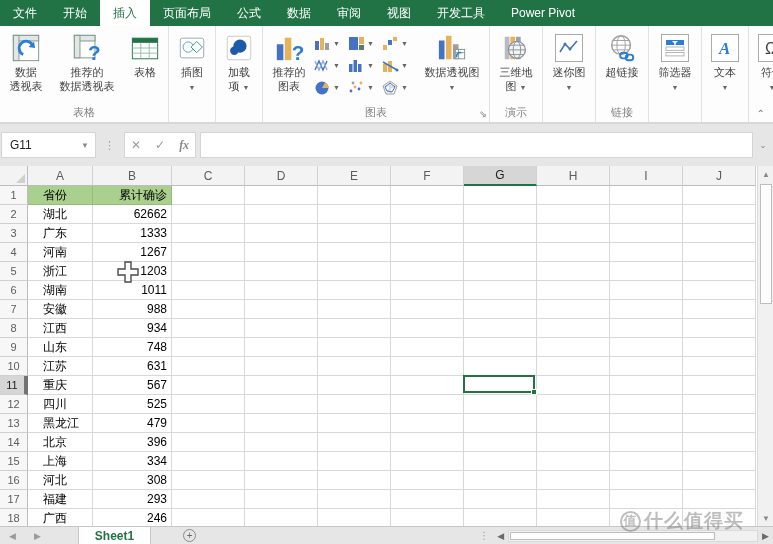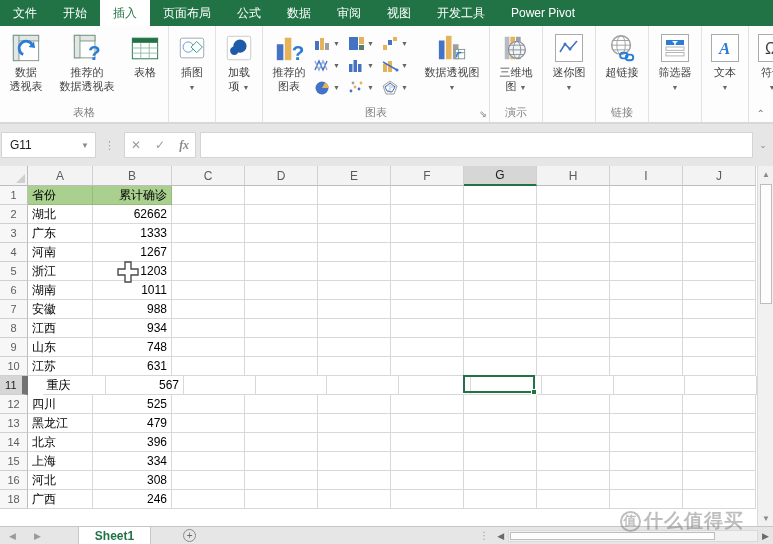--- a/index.html
+++ b/index.html
@@ -57,24 +57,24 @@
   .corner { width:28px; height:20px; background:#f3f3f3; border-right:1px solid #bdbdbd;
     border-bottom:1px solid #bdbdbd; position:relative; }
   .corner:after { content:""; position:absolute; right:2px; bottom:2px;
     border-left:9px solid transparent; border-bottom:9px solid #cfcfcf; }
   .chcell { height:20px; background:#f3f3f3; border-right:1px solid #d0d0d0; border-bottom:1px solid #bdbdbd;
     font-size:12px; color:#5c5c5c; display:flex; align-items:center; justify-content:center; }
   .chcell.sel { background:#d6d6d6; border-bottom:2px solid #217346; color:#1e1e1e; }
   .grow { display:flex; height:19px; }
   .rhcell { width:28px; background:#f7f7f7; border-right:1px solid #bdbdbd; border-bottom:1px solid #d0d0d0;
     font-size:11px; color:#5c5c5c; display:flex; align-items:center; justify-content:center; }
-  .rhcell.sel { background:#d6d6d6; border-right:6px solid #737373; color:#1e1e1e; }
+  .rhcell.sel { background:#d6d6d6; border-right:4px solid #737373; color:#1e1e1e; }
   .gcell { border-right:1px solid #d8d8d8; border-bottom:1px solid #d8d8d8; font-size:12px; color:#000;
     display:flex; align-items:center; overflow:hidden; white-space:nowrap; }
-  .gcell.prov { padding-left:4px; }
+  .gcell.prov { padding-left:15px; }
   .gcell.num { justify-content:flex-end; padding-right:4px; }
   .gcell.green { background:#A9D08E; border-right-color:#94bd79; border-bottom-color:#94bd79; }
   .selbox { position:absolute; border:2px solid #217346; background:transparent; }
   .selbox .handle { position:absolute; right:-4px; bottom:-4px; width:6px; height:6px;
     background:#217346; border:1px solid #fff; }
 
   
   .vscroll { position:absolute; right:0; top:166px; width:16px; height:360px;
     background:#f1f1f1; border-left:1px solid #dadada; }
   .vs-up,.vs-down { position:absolute; left:0; width:16px; height:16px; color:#8a8a8a; font-size:8px;
@@ -539,21 +539,21 @@
           <div class="gcell" style="width: 73px;"></div>
           <div class="gcell" style="width: 73px;"></div>
           <div class="gcell" style="width: 73px;"></div>
           <div class="gcell" style="width: 73px;"></div>
           <div class="gcell" style="width: 73px;"></div>
           <div class="gcell" style="width: 73px;"></div>
           <div class="gcell" style="width: 73px;"></div>
         </div>
         <div class="grow">
           <div class="rhcell sel">11</div>
-          <div class="gcell prov" style="width: 65px; margin-left: 15px;">重庆</div>
+          <div class="gcell prov" style="width: 65px;">重庆</div>
           <div class="gcell num" style="width: 79px;">567</div>
           <div class="gcell" style="width: 73px;"></div>
           <div class="gcell" style="width: 73px;"></div>
           <div class="gcell" style="width: 73px;"></div>
           <div class="gcell" style="width: 73px;"></div>
           <div class="gcell" style="width: 73px;"></div>
           <div class="gcell" style="width: 73px;"></div>
           <div class="gcell" style="width: 73px;"></div>
           <div class="gcell" style="width: 73px;"></div>
         </div>
@@ -606,20 +606,33 @@
           <div class="gcell" style="width: 73px;"></div>
           <div class="gcell" style="width: 73px;"></div>
           <div class="gcell" style="width: 73px;"></div>
           <div class="gcell" style="width: 73px;"></div>
           <div class="gcell" style="width: 73px;"></div>
         </div>
         <div class="grow">
           <div class="rhcell">16</div>
           <div class="gcell prov" style="width: 65px;">河北</div>
           <div class="gcell num" style="width: 79px;">308</div>
+          <div class="gcell" style="width: 73px;"></div>
+          <div class="gcell" style="width: 73px;"></div>
+          <div class="gcell" style="width: 73px;"></div>
+          <div class="gcell" style="width: 73px;"></div>
+          <div class="gcell" style="width: 73px;"></div>
+          <div class="gcell" style="width: 73px;"></div>
+          <div class="gcell" style="width: 73px;"></div>
+          <div class="gcell" style="width: 73px;"></div>
+        </div>
+        <div class="grow">
+          <div class="rhcell">17</div>
+          <div class="gcell prov" style="width: 65px;">福建</div>
+          <div class="gcell num" style="width: 79px;">293</div>
           <div class="gcell" style="width: 73px;"></div>
           <div class="gcell" style="width: 73px;"></div>
           <div class="gcell" style="width: 73px;"></div>
           <div class="gcell" style="width: 73px;"></div>
           <div class="gcell" style="width: 73px;"></div>
           <div class="gcell" style="width: 73px;"></div>
           <div class="gcell" style="width: 73px;"></div>
           <div class="gcell" style="width: 73px;"></div>
         </div>
         <div class="grow">

